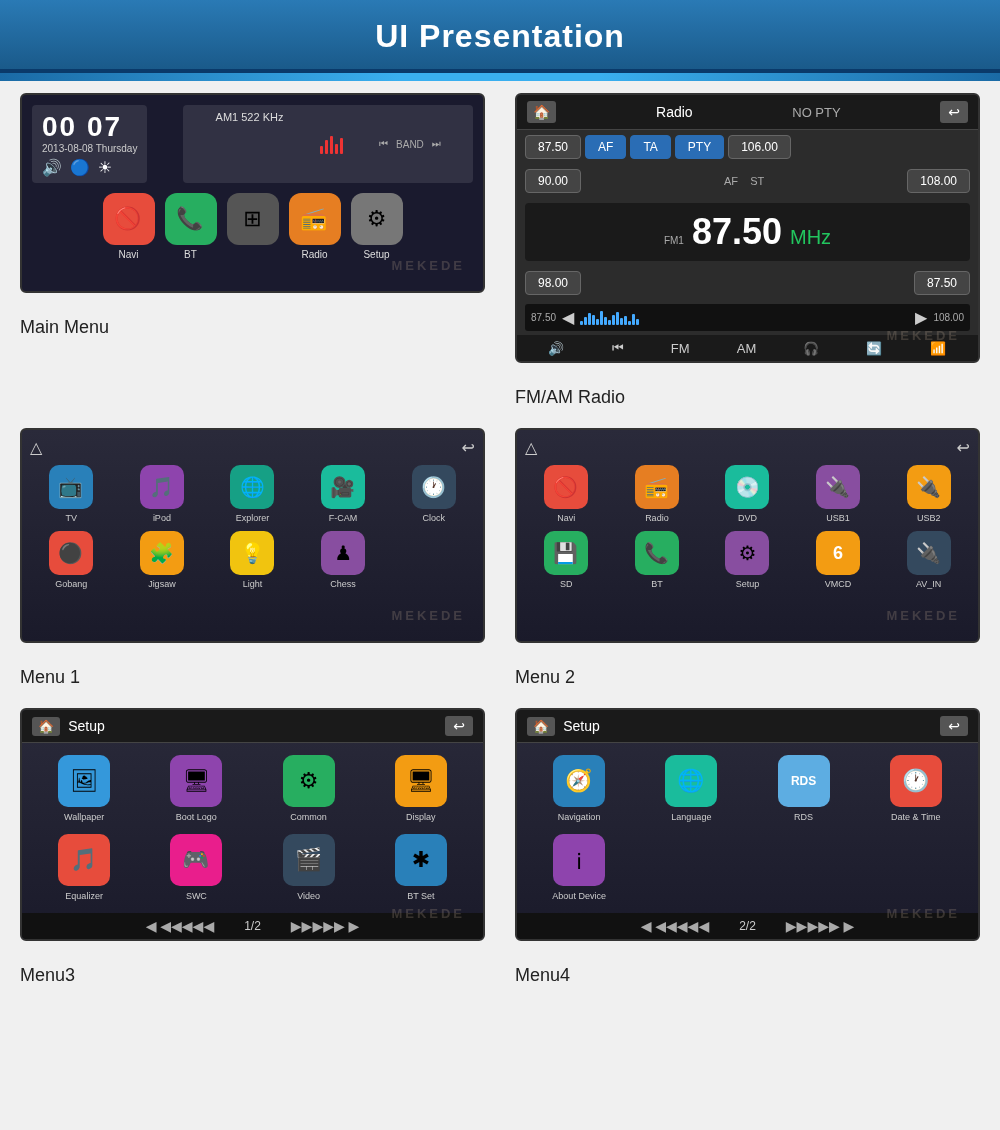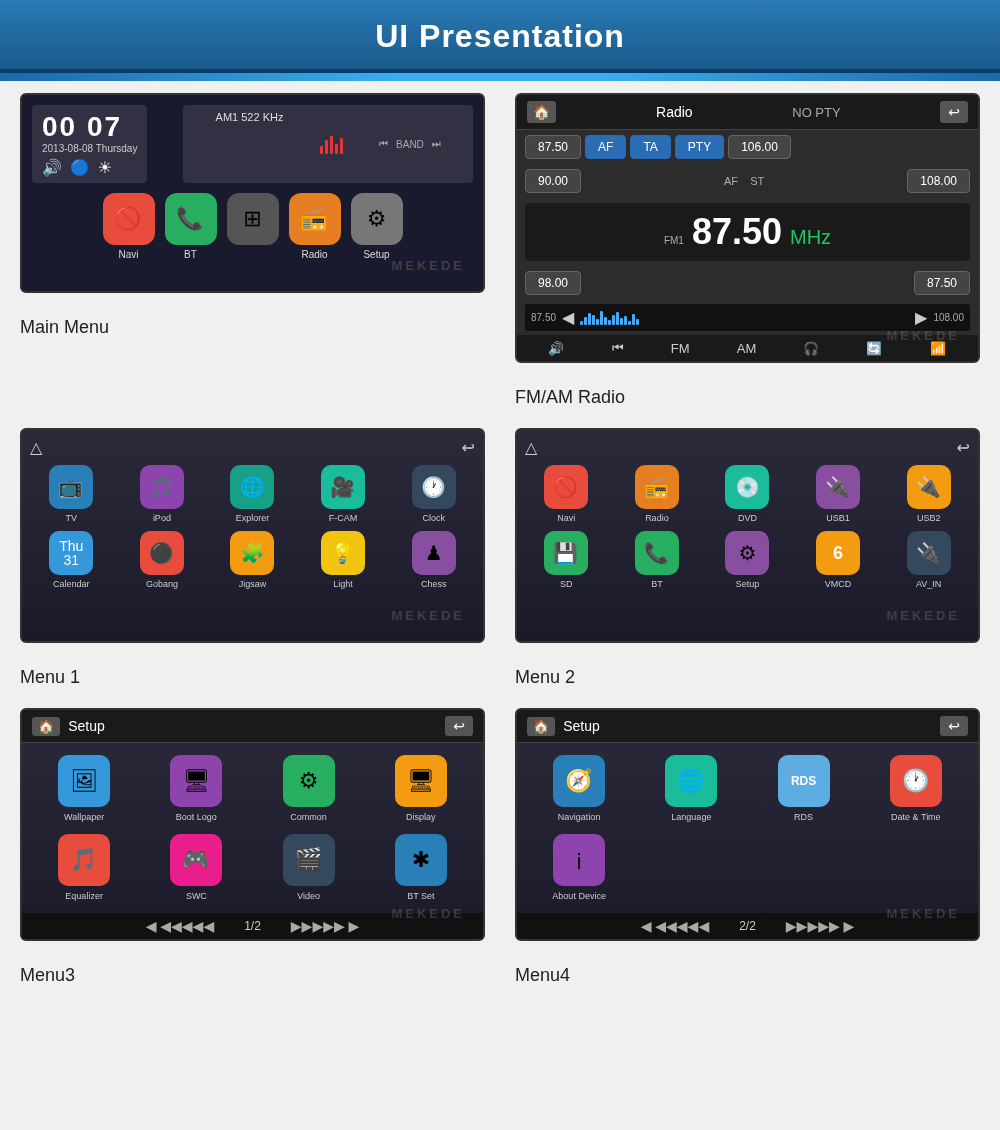--- a/index.html
+++ b/index.html
@@ -523,24 +523,20 @@
           </div>
           <div class="menu-item">
             <div class="icon ic-cyan">🎥</div>
             <span class="label">F-CAM</span>
           </div>
           <div class="menu-item">
             <div class="icon ic-gray-blue">🕐</div>
             <span class="label">Clock</span>
           </div>
           <div class="menu-item">
-            <div class="icon ic-light-blue" style="font-size:14px;text-align:center;color:white;line-height:1">Thu<br>31</div>
-            <span class="label">Calendar</span>
-          </div>
-          <div class="menu-item">
             <div class="icon ic-red">⚫</div>
             <span class="label">Gobang</span>
           </div>
           <div class="menu-item">
             <div class="icon ic-amber">🧩</div>
             <span class="label">Jigsaw</span>
           </div>
           <div class="menu-item">
             <div class="icon ic-yellow">💡</div>
             <span class="label">Light</span>

